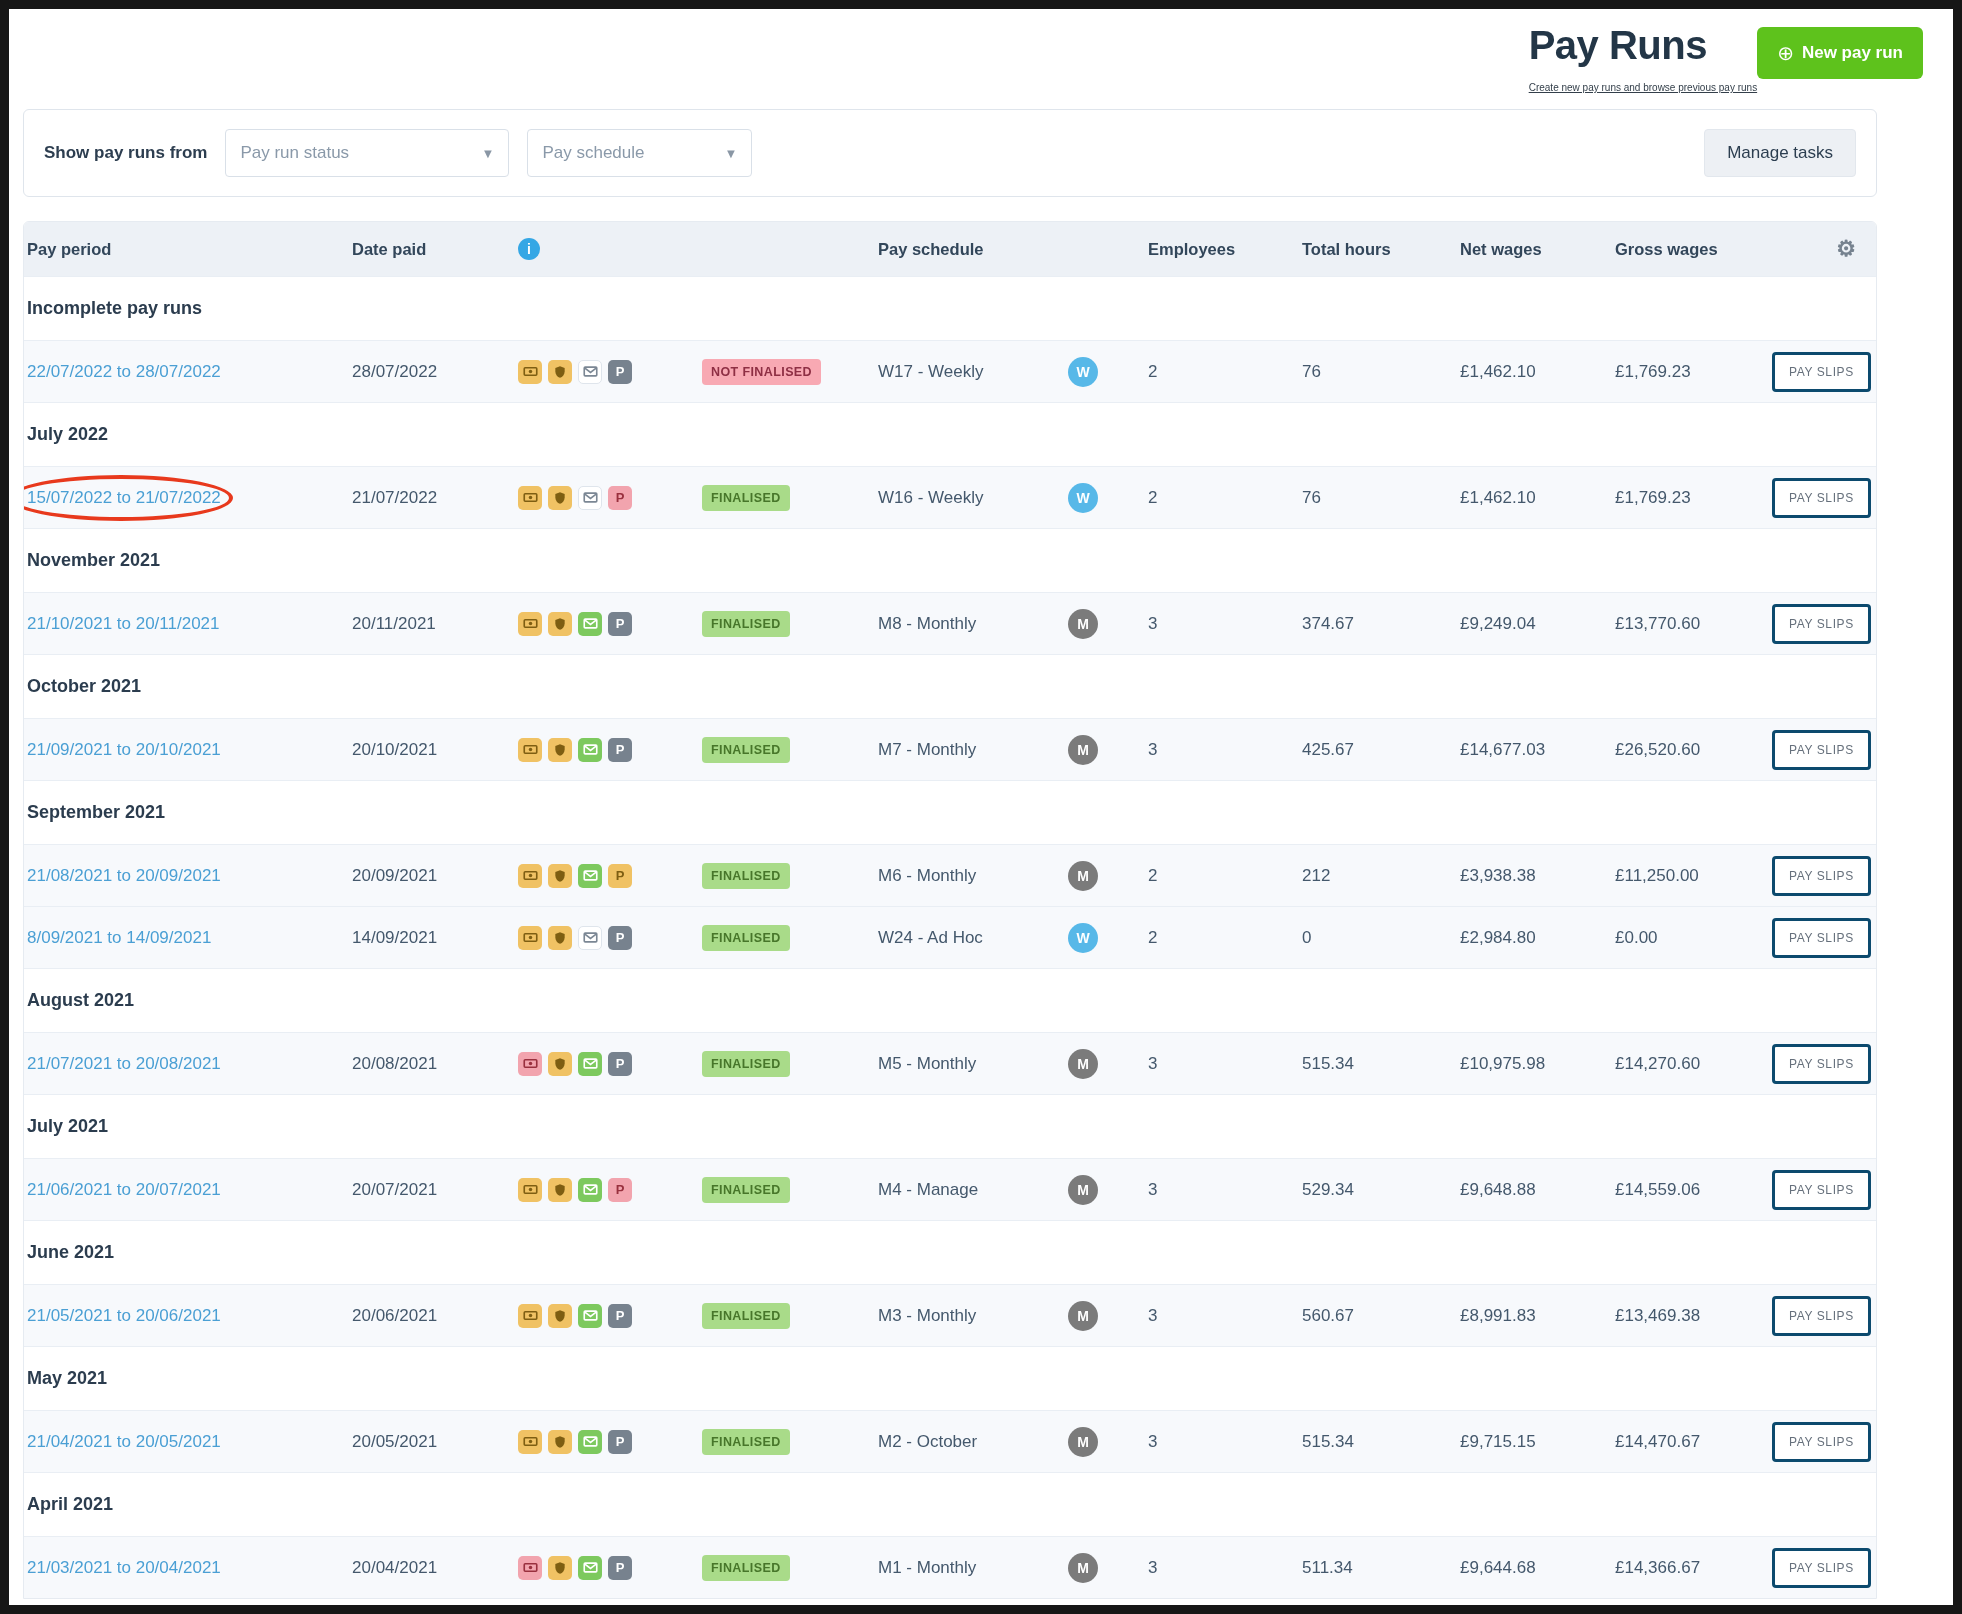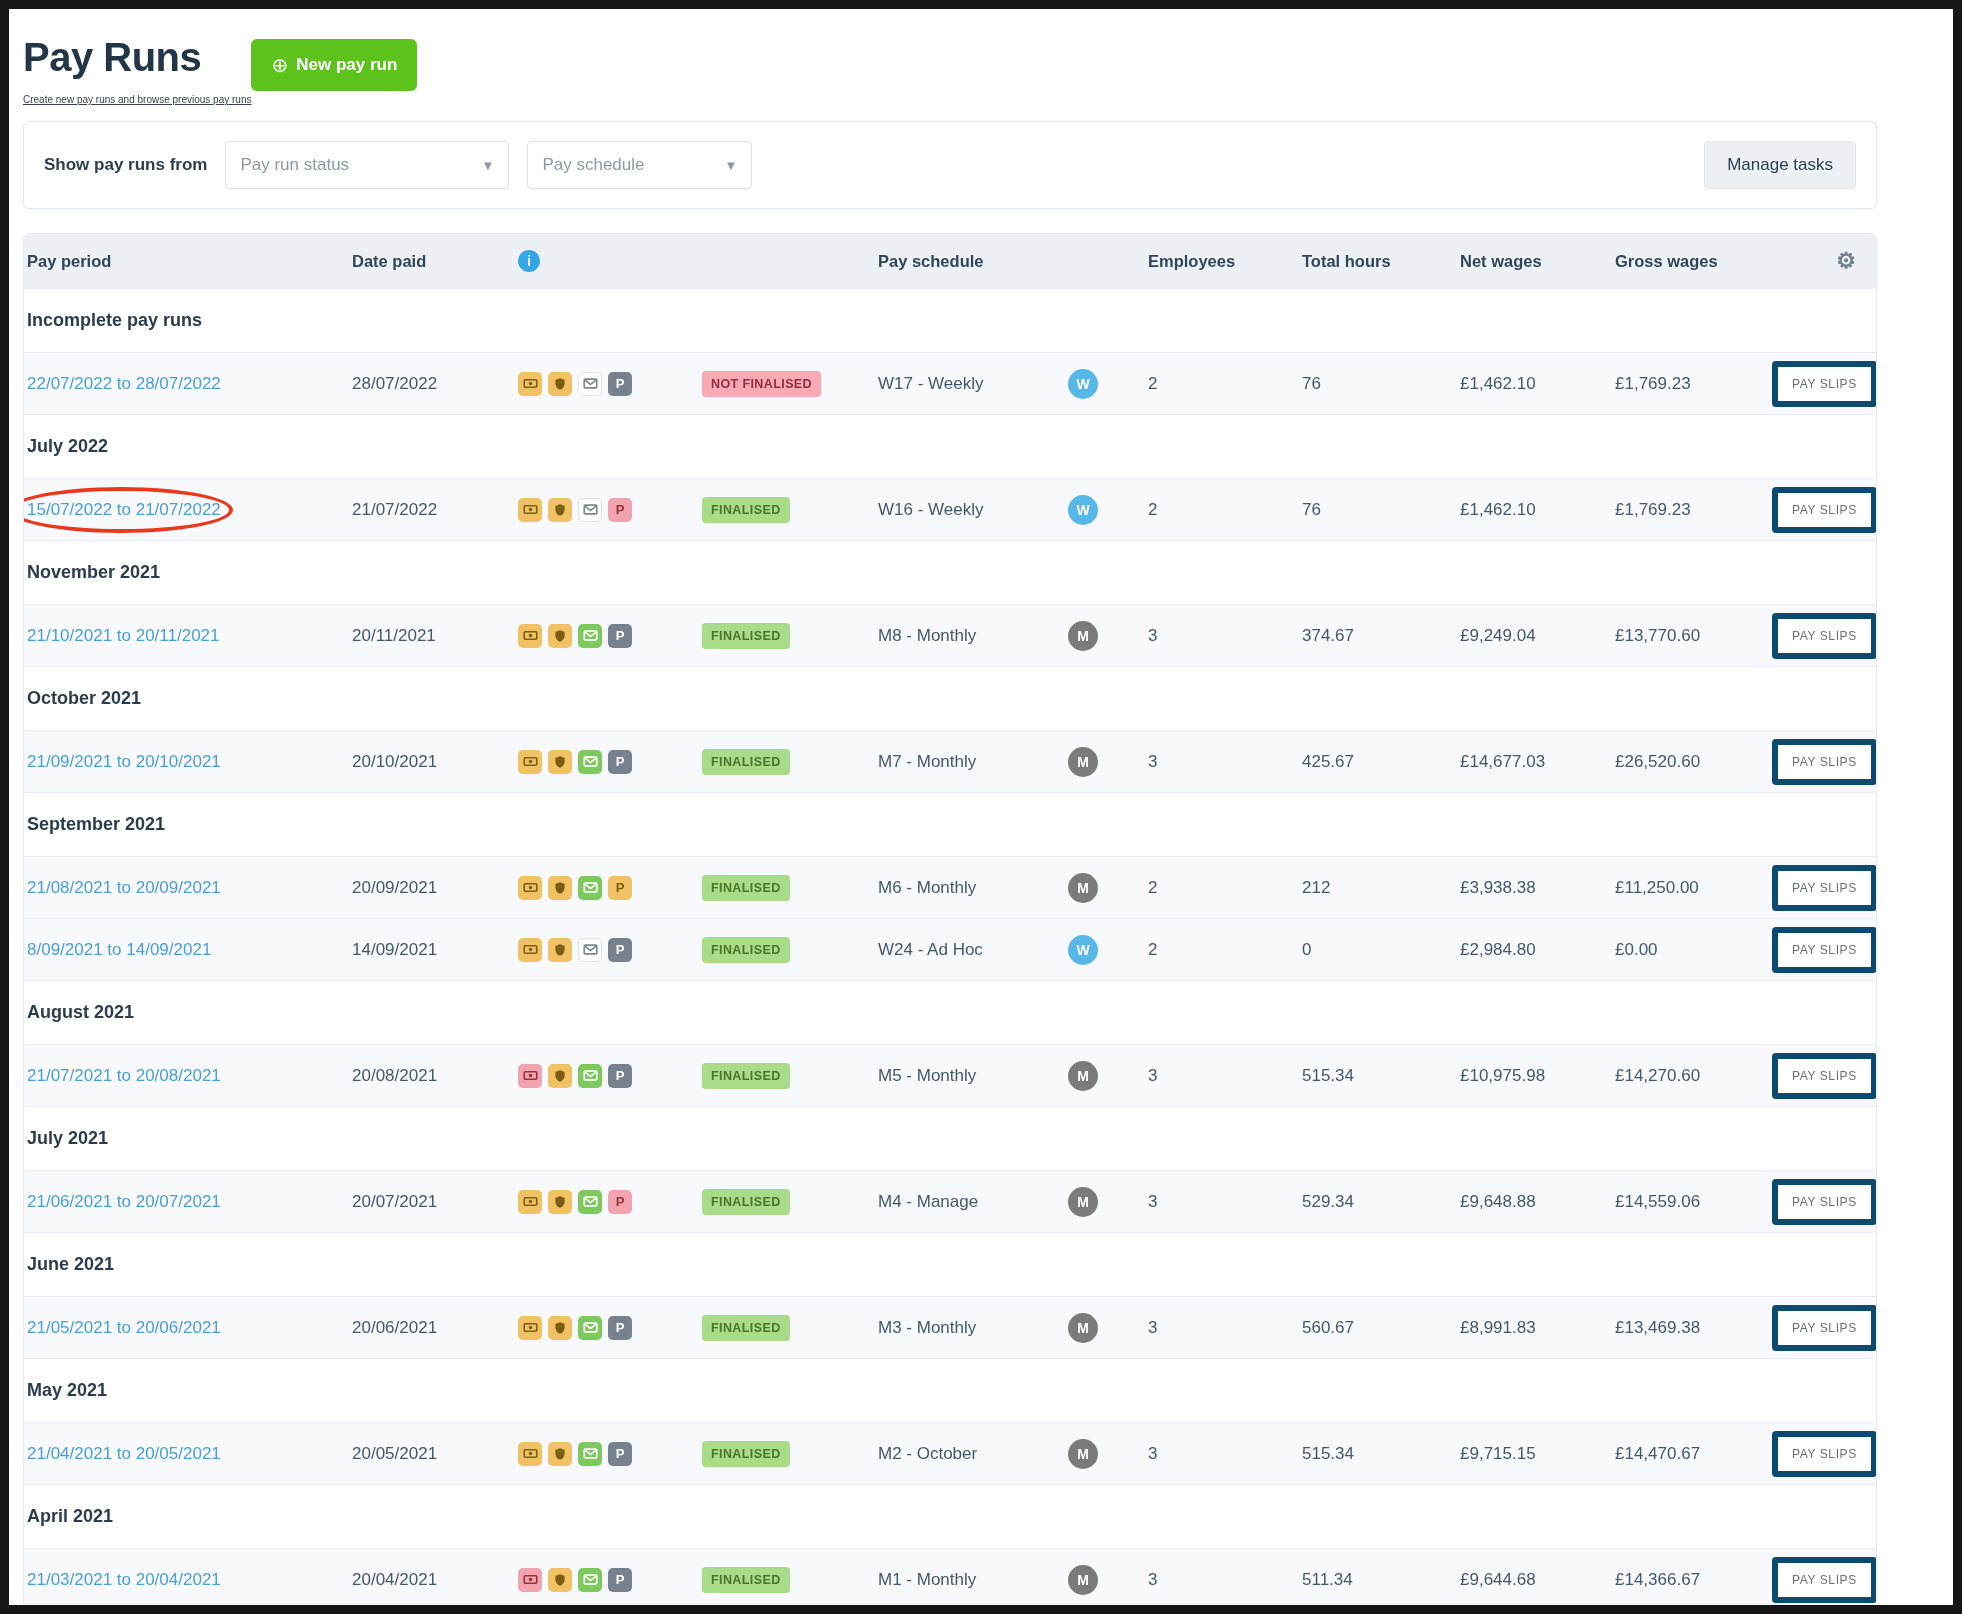--- a/index.html
+++ b/index.html
@@ -7,21 +7,21 @@
   body {
     font-family: "Liberation Sans", sans-serif;
     background: #ffffff;
     border: 9px solid #161616;
     overflow: hidden;
     color: #44586c;
   }
   .content { padding: 12px 30px 0 14px; }
 
   
-  .page-header { display: flex; justify-content: flex-start; align-items: flex-start; margin-top: 12px; }
+  .page-header { display: flex; justify-content: flex-end; align-items: flex-start; }
   .title-block h1 {
     font-size: 40px; font-weight: 700; color: #233647;
     letter-spacing: -0.5px; margin: 2px 0 14px;
   }
   .title-block p { font-size: 10px; color: #333f4a; margin: 0 0 16px; text-decoration: underline; }
   .btn-new {
     display: inline-flex; align-items: center; gap: 8px;
     background: var(--accent-green, #5ec21c); color: #fff;
     border: none; border-radius: 6px; height: 52px; padding: 0 20px;
     font-family: inherit; font-size: 17px; font-weight: 700; cursor: pointer;
@@ -102,21 +102,21 @@
 
   .circle-badge {
     width: 30px; height: 30px; border-radius: 50%;
     display: inline-flex; align-items: center; justify-content: center;
     color: #fff; font-size: 14px; font-weight: 700;
   }
   .circle-badge.weekly { background: var(--weekly-badge, #57b8e8); }
   .circle-badge.monthly { background: var(--monthly-badge, #7b7b7b); }
 
   .btn-payslips {
-    background: #fff; border: 6px solid #0c4a6e; border-radius: 4px;
+    background: #fff; border: 3px solid #0c4a6e; border-radius: 4px;
     font-family: inherit; font-size: 12px; font-weight: 400; letter-spacing: 0.6px;
     color: #66707c; padding: 10px 14px; cursor: pointer; white-space: nowrap;
   }
 
   .info-icon {
     width: 22px; height: 22px; border-radius: 50%; background: #35a7e5; color: #fff;
     display: inline-flex; align-items: center; justify-content: center;
     font-size: 14px; font-weight: 700; cursor: pointer;
   }
   .gear-icon { font-size: 22px; color: #76828f; cursor: pointer; line-height: 1; }

